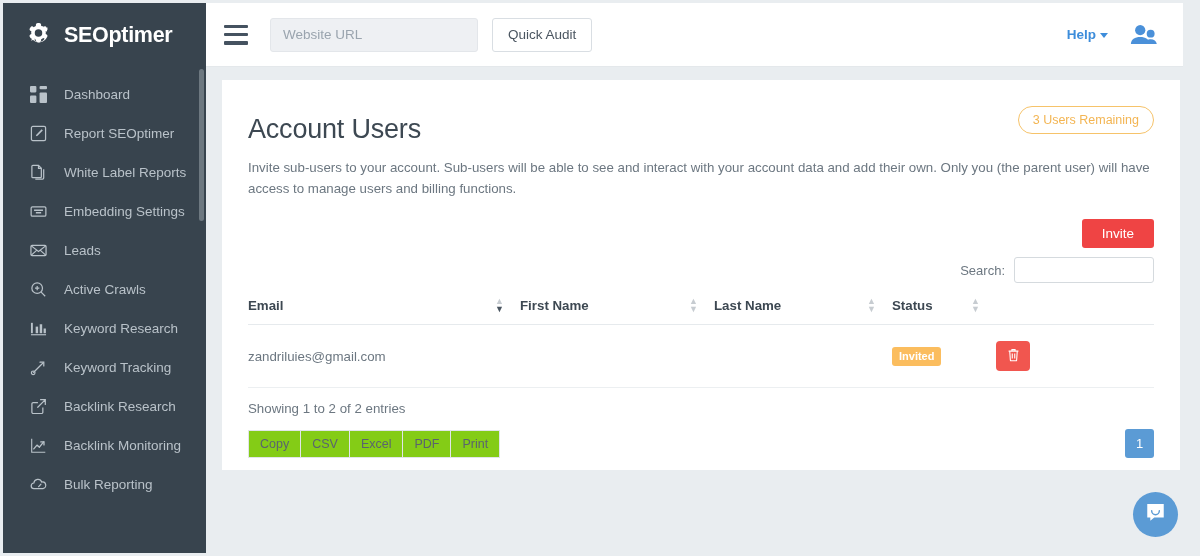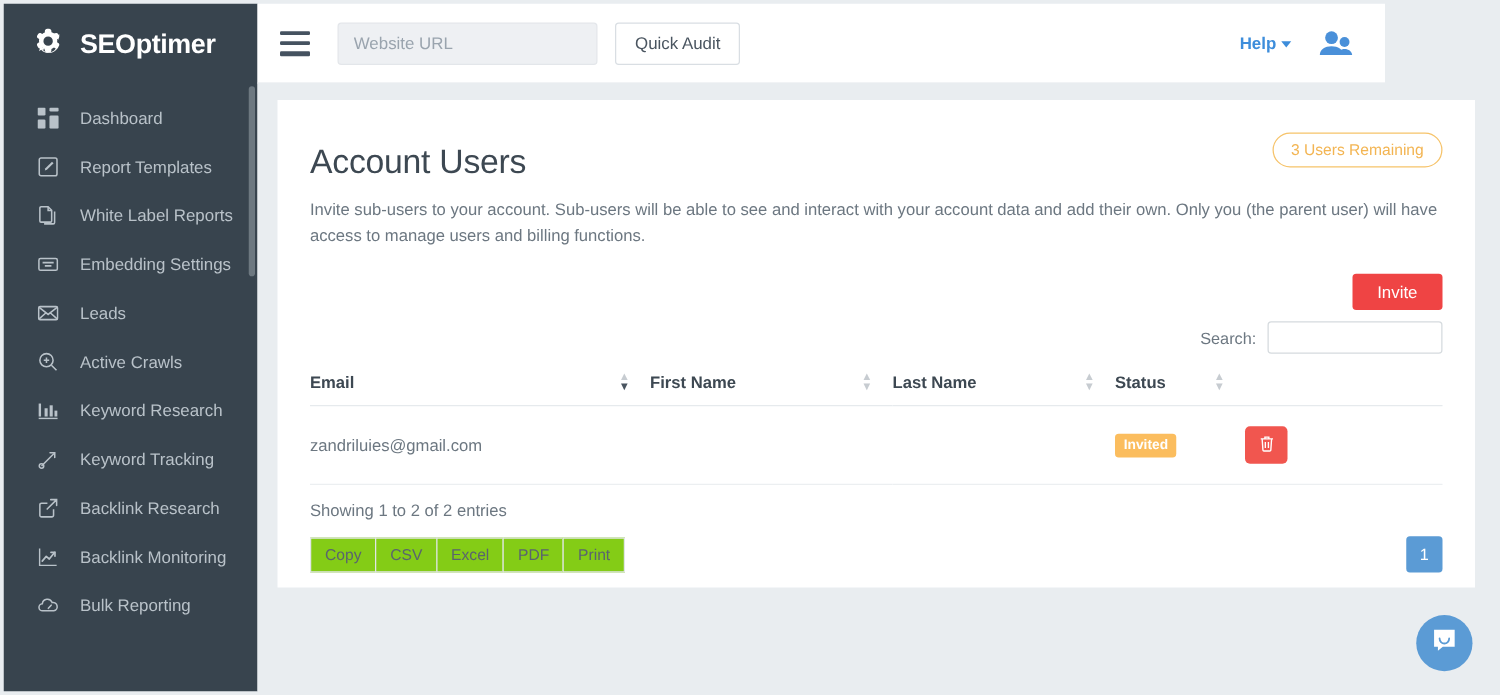--- a/index.html
+++ b/index.html
@@ -67,21 +67,21 @@
     left: 196px; top: 66px;
     width: 5px; height: 152px;
     background: #6d7880;
     border-radius: 3px;
   }
 
   
   .topbar {
     position: absolute;
     left: 206px; top: 3px;
-    width: 902px; height: 64px;
+    width: 977px; height: 64px;
     background: #ffffff;
     border-bottom: 1px solid #e4e8eb;
     display: flex;
     align-items: center;
     padding-left: 18px;
   }
   .hamburger {
     width: 24px; height: 20px;
     display: flex; flex-direction: column; justify-content: space-between;
     cursor: pointer;
@@ -368,21 +368,21 @@
         <span class="nav-label">Dashboard</span>
       </div>
 
       <div class="nav-item">
         <span class="nav-ico">
           <svg width="17" height="17" viewBox="0 0 18 18" fill="none" stroke="currentColor" stroke-width="1.3">
             <rect x="1.5" y="1.5" width="15" height="15" rx="1.5"></rect>
             <path d="M12.3 4.6l1.3 1.3-5.6 5.6-1.8.5.5-1.8z" fill="currentColor" stroke="none"></path>
           </svg>
         </span>
-        <span class="nav-label">Report Templates</span>
+        <span class="nav-label">Report SEOptimer</span>
       </div>
 
       <div class="nav-item">
         <span class="nav-ico">
           <svg width="17" height="17" viewBox="0 0 18 18" fill="none" stroke="currentColor" stroke-width="1.3">
             <path d="M3 1.5h6l3 3v9a1 1 0 01-1 1H3a1 1 0 01-1-1v-11a1 1 0 011-1z"></path>
             <path d="M9 1.6V4.6h3"></path>
             <path d="M14.5 5.5v9.3a1.2 1.2 0 01-1.2 1.2H5.6"></path>
           </svg>
         </span>

